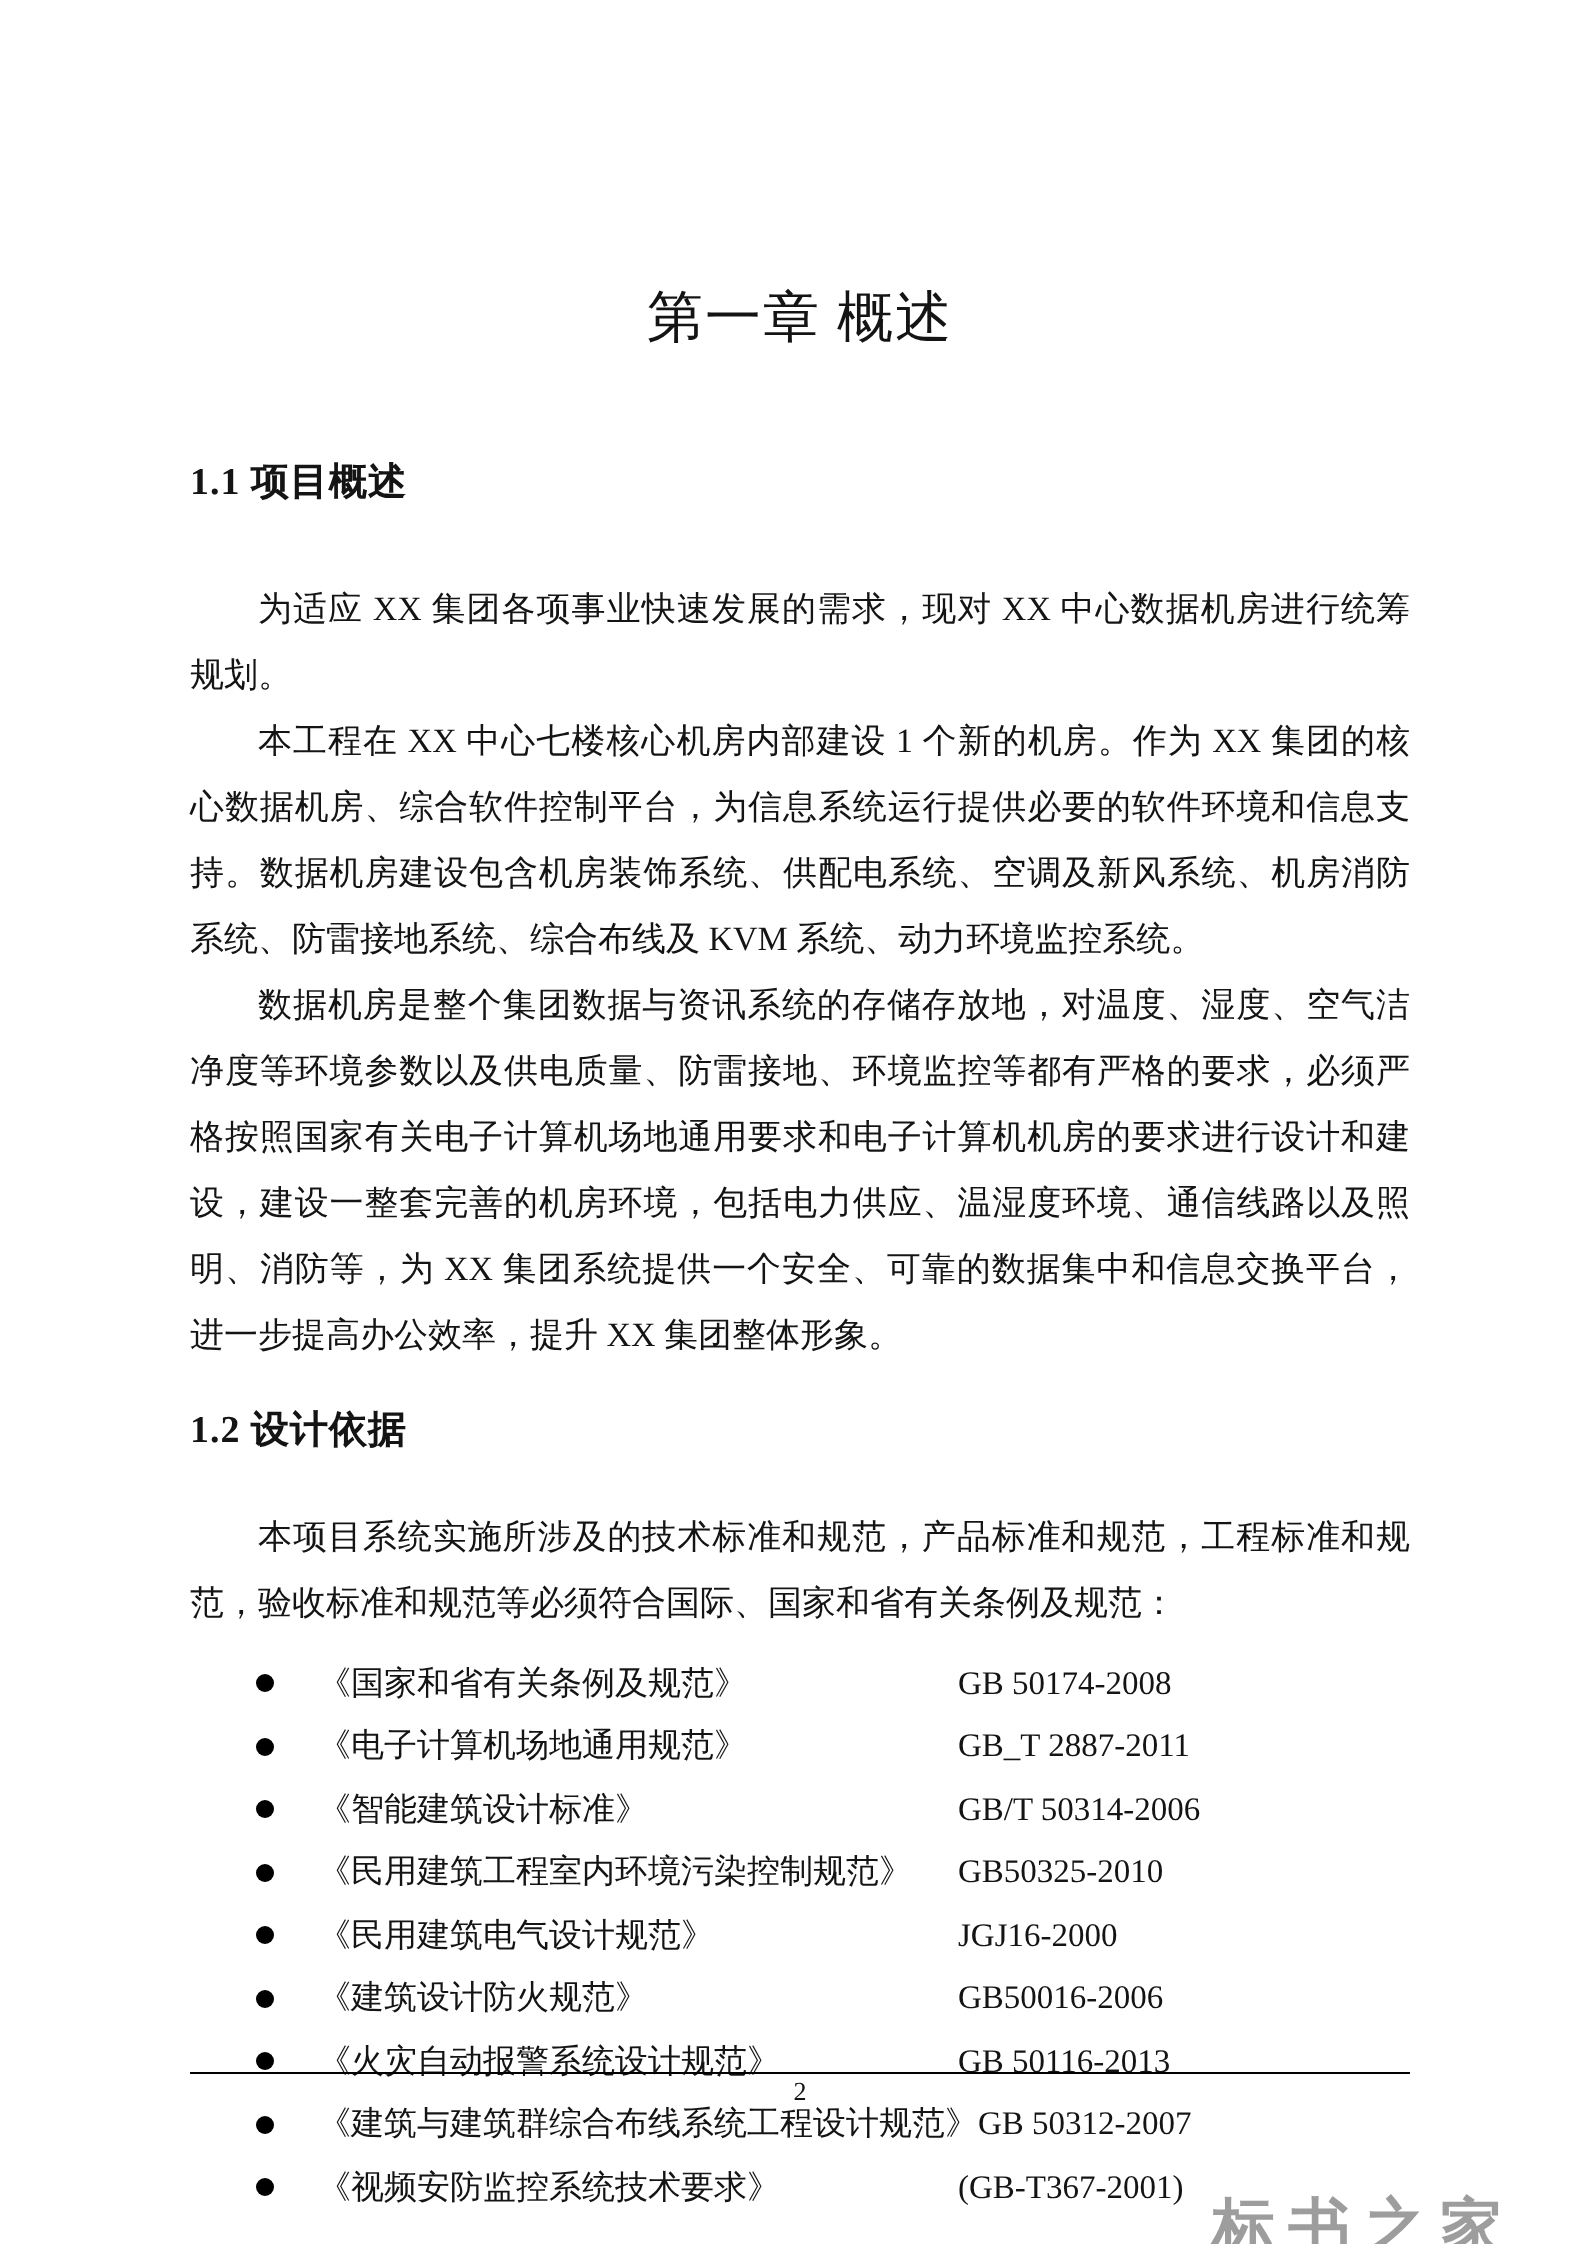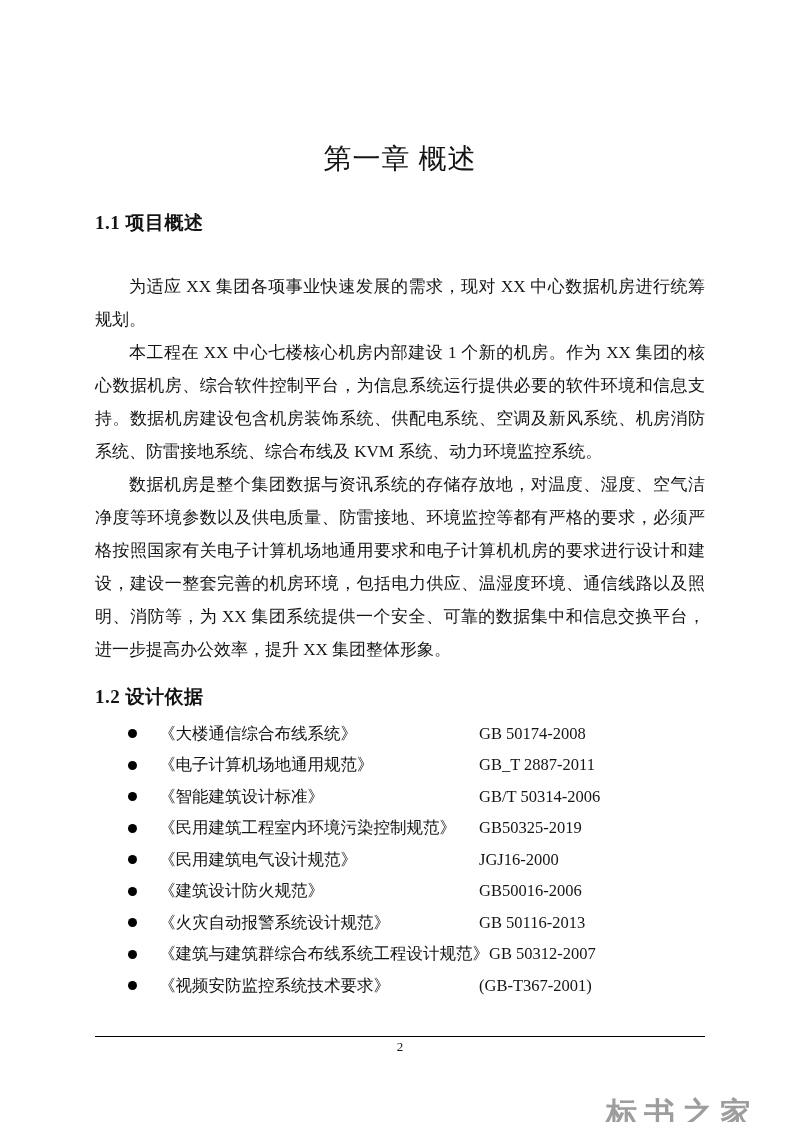--- a/index.html
+++ b/index.html
@@ -20,21 +20,21 @@
     font-weight: normal;
     letter-spacing: 1px;
   }
 
   h2.sec-heading {
     font-size: 19px;
     font-weight: bold;
     margin: 0;
     letter-spacing: 0.5px;
   }
-  #heading-1-1 { margin-top: 32px; font-family: Liberation Serif, serif; }
+  #heading-1-1 { margin-top: 50px; font-family: Liberation Serif, serif; }
   #heading-1-2 { margin-top: 18px; }
 
   .paras { margin-top: 34px; }
   #section-1-2 .paras { margin-top: 24px; }
   .paras p {
     margin: 0;
     font-size: 17px;
     line-height: 33px;
     text-align: justify;
     text-indent: 2em;
@@ -103,40 +103,43 @@
     <h2 class="sec-heading" id="heading-1-1">1.1 项目概述</h2>
     <div class="paras">
         <p>为适应 XX 集团各项事业快速发展的需求，现对 XX 中心数据机房进行统筹规划。</p>
         <p>本工程在 XX 中心七楼核心机房内部建设 1 个新的机房。作为 XX 集团的核心数据机房、综合软件控制平台，为信息系统运行提供必要的软件环境和信息支持。数据机房建设包含机房装饰系统、供配电系统、空调及新风系统、机房消防系统、防雷接地系统、综合布线及 KVM 系统、动力环境监控系统。</p>
         <p>数据机房是整个集团数据与资讯系统的存储存放地，对温度、湿度、空气洁净度等环境参数以及供电质量、防雷接地、环境监控等都有严格的要求，必须严格按照国家有关电子计算机场地通用要求和电子计算机机房的要求进行设计和建设，建设一整套完善的机房环境，包括电力供应、温湿度环境、通信线路以及照明、消防等，为 XX 集团系统提供一个安全、可靠的数据集中和信息交换平台，进一步提高办公效率，提升 XX 集团整体形象。</p>
       </div>
   </div>
 
   <div id="section-1-2">
     <h2 class="sec-heading" id="heading-1-2">1.2 设计依据</h2>
+    <div class="paras">
+        <p>本项目系统实施所涉及的技术标准和规范，产品标准和规范，工程标准和规范，验收标准和规范等必须符合国际、国家和省有关条例及规范：</p>
+      </div>
     <div class="standards">
         <div class="std-row">
           <span class="bullet"></span>
-          <span class="std-title">《大楼通信综合布线系统》</span>
+          <span class="std-title">《国家和省有关条例及规范》</span>
           <span class="std-code">GB 50174-2008</span>
         </div>
         <div class="std-row">
           <span class="bullet"></span>
           <span class="std-title">《电子计算机场地通用规范》</span>
           <span class="std-code">GB_T 2887-2011</span>
         </div>
         <div class="std-row">
           <span class="bullet"></span>
           <span class="std-title">《智能建筑设计标准》</span>
           <span class="std-code">GB/T 50314-2006</span>
         </div>
         <div class="std-row">
           <span class="bullet"></span>
           <span class="std-title">《民用建筑工程室内环境污染控制规范》</span>
-          <span class="std-code">GB50325-2019</span>
+          <span class="std-code">GB50325-2010</span>
         </div>
         <div class="std-row">
           <span class="bullet"></span>
           <span class="std-title">《民用建筑电气设计规范》</span>
           <span class="std-code">JGJ16-2000</span>
         </div>
         <div class="std-row">
           <span class="bullet"></span>
           <span class="std-title">《建筑设计防火规范》</span>
           <span class="std-code">GB50016-2006</span>

